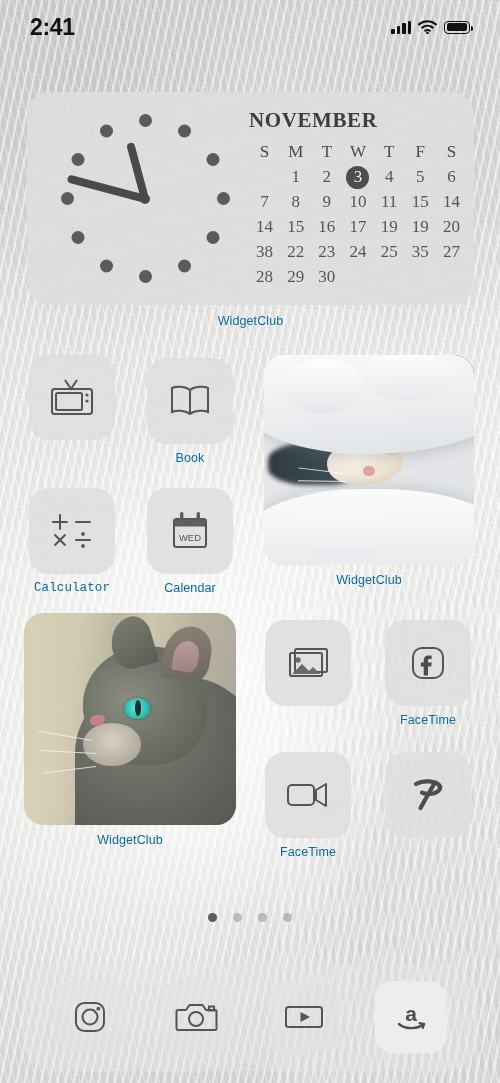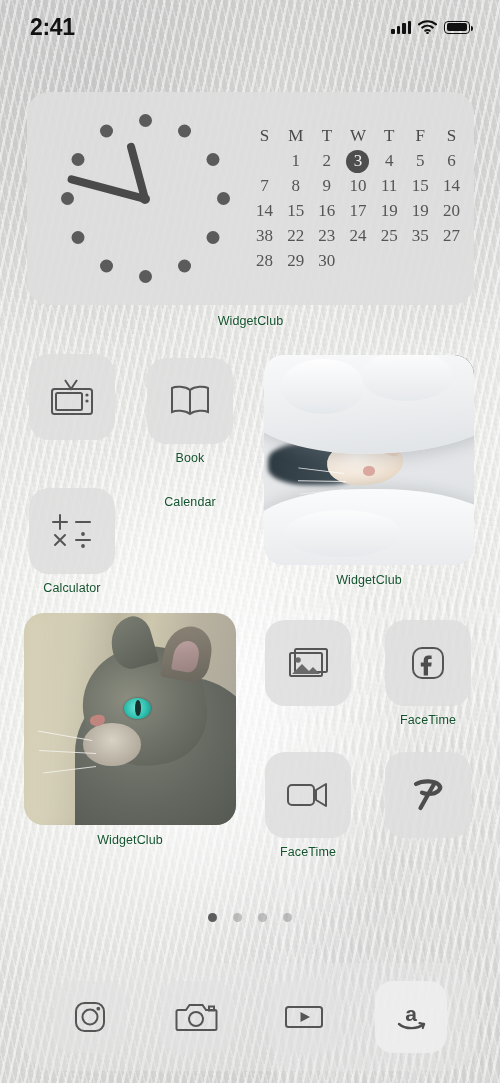--- a/index.html
+++ b/index.html
@@ -87,21 +87,21 @@
   .cal-grid .dow { font-size:17px; color:#4a4a4a; }
   .cal-grid .blank { visibility:hidden; }
   .cal-grid .today { position:relative; color:#ededed; }
   .cal-grid .today::before {
     content:""; position:absolute; left:50%; top:50%; width:23px; height:23px;
     margin:-11.5px 0 0 -11.5px; background:#4e4e4e; border-radius:50%; z-index:-1;
   }
   .cal-grid .today { z-index:1; }
 
   
-  .label { font-size:12.5px; color:#14532d; text-align:center; letter-spacing:.1px;
+  .label { font-size:12.5px; color:#0369a1; text-align:center; letter-spacing:.1px;
            text-shadow:0 0 3px rgba(255,255,255,.8); }
   #top-widget-label { position:absolute; left:27px; top:314px; width:447px; z-index:10; }
 
   
   .app { position:absolute; z-index:10; width:86px; }
   .app .tile { width:86px; height:86px; border-radius:20px; background:rgba(222,222,222,0.88);
                display:flex; align-items:center; justify-content:center; }
   .app .label { margin-top:7px; }
   .stroke { stroke:#555; fill:none; stroke-width:2; }
 
@@ -217,20 +217,21 @@
     <div class="tick" style="transform:translate(-67.5px,39px)"></div>
     <div class="tick" style="transform:translate(-78px,0px)"></div>
     <div class="tick" style="transform:translate(-67.5px,-39px)"></div>
     <div class="tick" style="transform:translate(-39px,-67.5px)"></div>
     <div class="hand hour" style="transform:rotate(75deg)"></div>
     <div class="hand minute" style="transform:rotate(15deg)"></div>
     <div class="hand-pivot"></div>
   </div>
 
   <div id="calendar">
+    <div id="cal-month">NOVEMBER</div>
     <div class="cal-grid" id="cal-grid">
         <div class="dow">S</div>
         <div class="dow">M</div>
         <div class="dow">T</div>
         <div class="dow">W</div>
         <div class="dow">T</div>
         <div class="dow">F</div>
         <div class="dow">S</div>
         <div class="blank">0</div>
         <div>1</div>
@@ -284,35 +285,44 @@
 <div class="app" style="left:147px; top:358px;">
   <div class="tile">
     <svg width="48" height="40" viewBox="0 0 48 40">
       <path class="stroke" d="M24 9 C19 5 10 5 6 7 L6 31 C10 29 19 29 24 33 C29 29 38 29 42 31 L42 7 C38 5 29 5 24 9 Z"></path>
       <path class="stroke" d="M24 9 L24 33"></path>
     </svg>
   </div>
   <div class="label">Book</div>
 </div>
 
-<div class="app" style="left:29px; top:488px;">
+<div class="app" style="left:29px; top:488px;font-family:Liberation Mono, monospace;">
   <div class="tile">
     <svg width="50" height="44" viewBox="0 0 50 44">
       <path class="stroke" d="M6 13 H20 M13 6 V20" stroke-linecap="round"></path>
       <path class="stroke" d="M29 13 H43" stroke-linecap="round"></path>
       <path class="stroke" d="M8 26 L18 36 M18 26 L8 36" stroke-linecap="round"></path>
       <path class="stroke" d="M29 31 H43" stroke-linecap="round"></path>
       <circle cx="36" cy="25" r="1.9" fill="#555"></circle>
       <circle cx="36" cy="37" r="1.9" fill="#555"></circle>
     </svg>
   </div>
   <div class="label">Calculator</div>
 </div>
 
 <div class="app" style="left:147px; top:488px;">
+  <div class="tile">
+    <svg width="48" height="48" viewBox="0 0 48 48">
+      <rect class="stroke" x="8" y="12" width="32" height="28" rx="2.5"></rect>
+      <path d="M8.5 12.5 h31 v7 h-31 z" fill="#5e5e5e"></path>
+      <rect x="14" y="5" width="3.4" height="9" rx="1.5" fill="#5e5e5e"></rect>
+      <rect x="30.6" y="5" width="3.4" height="9" rx="1.5" fill="#5e5e5e"></rect>
+      <text x="24" y="33.5" text-anchor="middle" font-family="Liberation Sans, sans-serif" font-size="9.5" fill="#555">WED</text>
+    </svg>
+  </div>
   <div class="label">Calendar</div>
 </div>
 
 <div class="photo-widget" style="left:264px; top:355px; width:210px;">
   <div class="photo" style="width:210px; height:210px;">
     <div class="cat-sleep"></div>
     <div class="corner-dark"></div>
     <div class="dark-gap"></div>
     <div class="cat-head"></div>
     <div class="cat-ear-p"></div>

